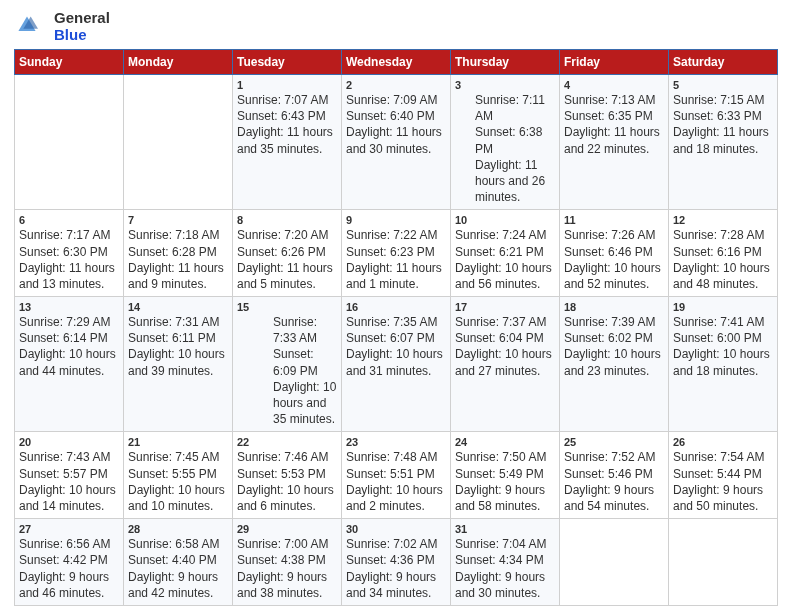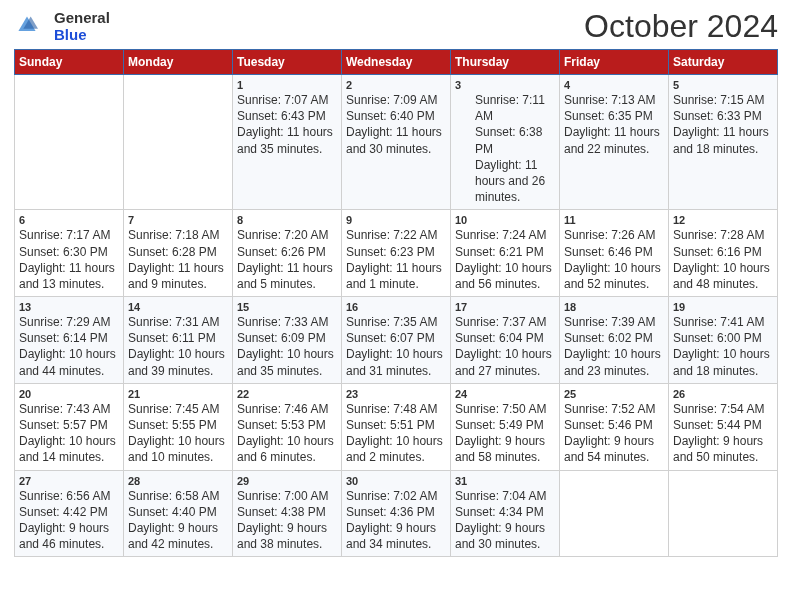--- a/index.html
+++ b/index.html
@@ -105,21 +105,20 @@
           <polygon points="18,4 32,28 4,28" fill="#4a90d9" opacity="0.85"></polygon>
           <polygon points="24,4 36,24 12,24" fill="#2a5fa5" opacity="0.6"></polygon>
         </svg>
       </div>
       <div class="logo-text">
         <div>General</div>
         <div style="color:#1d4ed8">Blue</div>
       </div>
     </div>
     <div class="title-block">
-      <div class="month-title">October 2024</div>
     </div>
   </div>
 
   <table class="calendar">
     <thead>
       <tr>
 
       <th>Sunday</th>
           <th>Monday</th>
           <th>Tuesday</th>
@@ -216,21 +215,21 @@
 Daylight: 10 hours and 44 minutes.</div>
           </td>
           <td>
             <span class="day-num">14</span>
             <div class="day-info" style="white-space: pre-line;">Sunrise: 7:31 AM
 Sunset: 6:11 PM
 Daylight: 10 hours and 39 minutes.</div>
           </td>
           <td>
             <span class="day-num">15</span>
-            <div class="day-info" style="white-space: pre-line;">Sunrise: 7:33 AM
+            <div class="day-info" style="white-space: pre-line; margin-left: 36px;">Sunrise: 7:33 AM
 Sunset: 6:09 PM
 Daylight: 10 hours and 35 minutes.</div>
           </td>
           <td>
             <span class="day-num">16</span>
             <div class="day-info" style="white-space: pre-line;">Sunrise: 7:35 AM
 Sunset: 6:07 PM
 Daylight: 10 hours and 31 minutes.</div>
           </td>
           <td>

